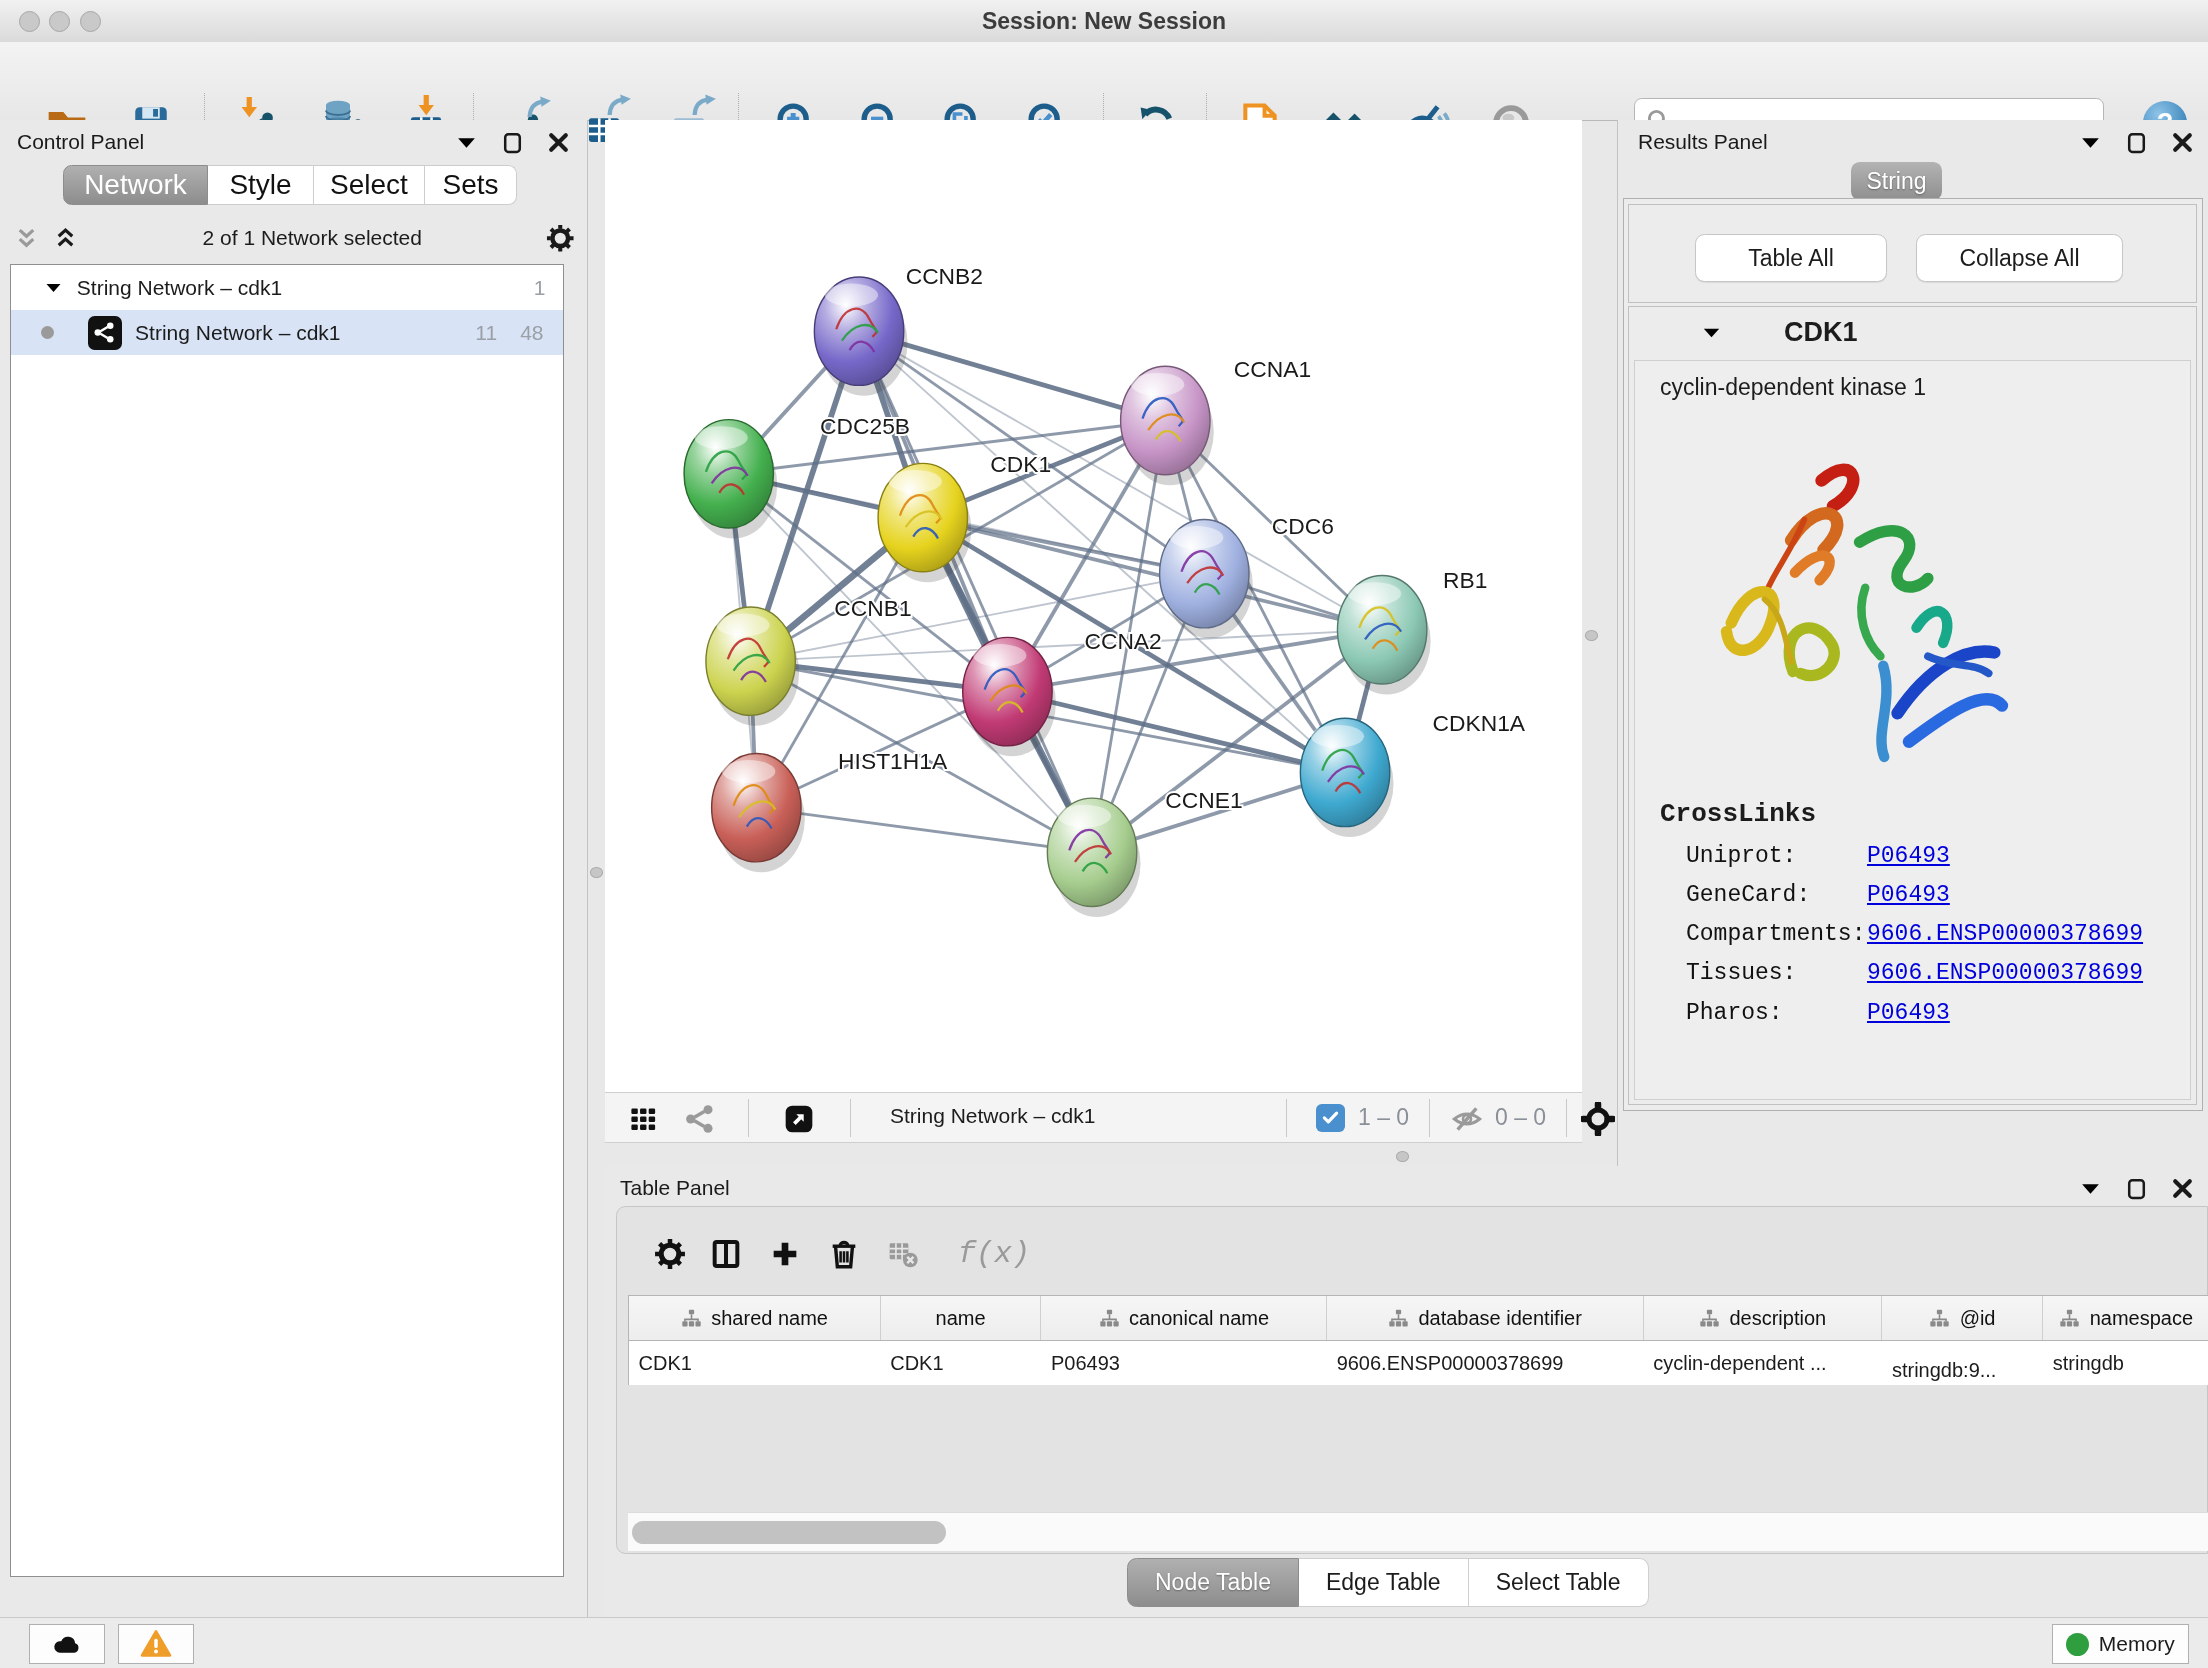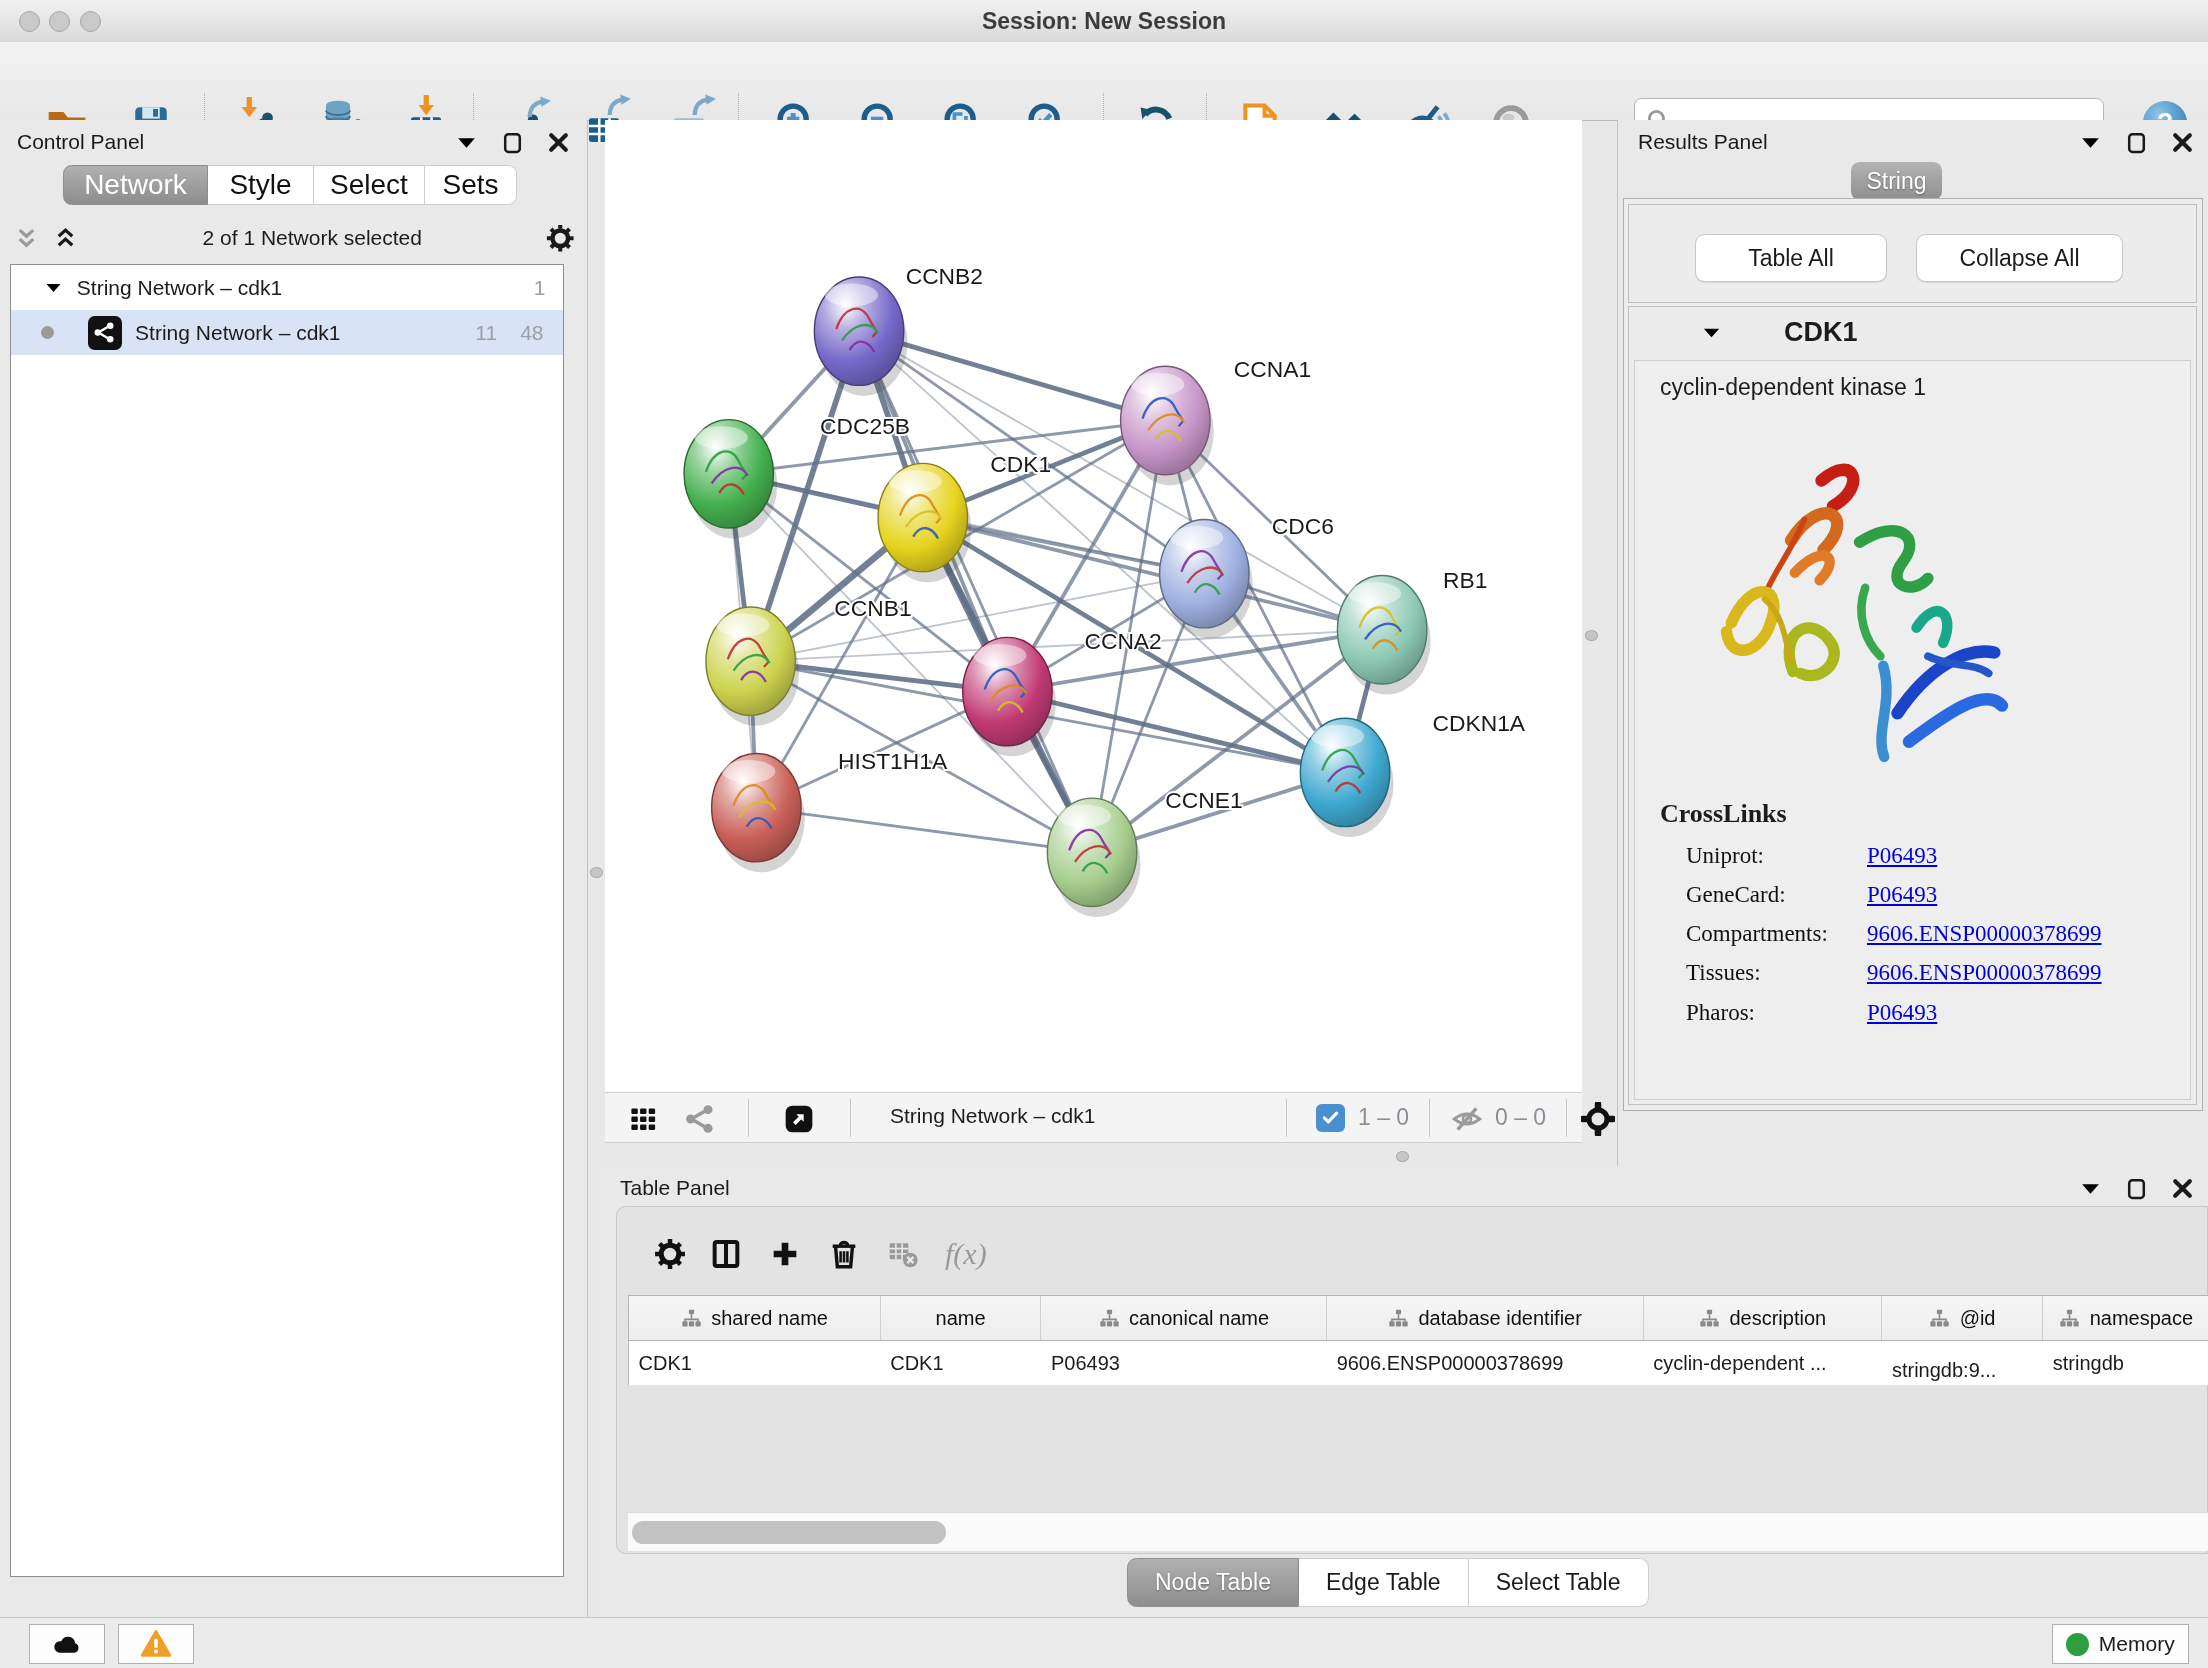--- a/index.html
+++ b/index.html
@@ -53,21 +53,21 @@
   .stringtab{position:absolute;left:1851px;top:162px;width:91px;height:38px;border-radius:8.6px;
              background:linear-gradient(#b3b3b3,#8f8f8f);color:#fff;font-size:23px;display:flex;align-items:center;justify-content:center;
              text-shadow:0 1px 1.9px rgba(0,0,0,.35)}
   .rbox{position:absolute;left:1623px;top:198px;width:580px;height:913px;background:#ececec;border:1px solid #b0b0b0;box-sizing:border-box}
   .rbox1{position:absolute;left:1628px;top:204px;width:569px;height:99px;border:1px solid #c0c0c0;box-sizing:border-box}
   .rbtn{position:absolute;top:234px;height:46px;background:#fff;border:1px solid #c6c6c6;border-radius:9.5px;
         font-size:23px;display:flex;align-items:center;justify-content:center;box-shadow:0 1px 1px rgba(0,0,0,.08)}
   .rbox2{position:absolute;left:1628px;top:306px;width:569px;height:799px;border:1px solid #c0c0c0;box-sizing:border-box}
   .genehead{position:absolute;left:1628px;top:306px;width:569px;height:53px;display:flex;align-items:center}
   .descbox{position:absolute;left:1634px;top:360px;width:557px;height:740px;background:#eeeeee;border:1px solid #cfcfcf;box-sizing:border-box}
-  .serif{font-family:Liberation Serif, serif}
+  .serif{font-family:Liberation Mono, monospace}
   .xrow{display:flex;font-size:23px;margin:13.3px 0 0 51px}
   .xrow .xl{width:181px;color:#111}
   .xrow a{color:#0000dd;text-decoration:underline}
   
   .tpanel{left:605px;top:1166px;width:1604px;height:451px;background:#e9e9e9}
   .tbox{position:absolute;left:616px;top:1206px;width:1592px;height:348px;background:#e3e3e3;
         border:1px solid #c6c6c6;border-radius:9.5px 0 0 9.5px;box-sizing:border-box}
   .ttool{position:absolute;top:1229px;display:flex;align-items:center}
   .ntable{position:absolute;left:628px;top:1295px;width:1581px;background:#fff;border-left:1px solid #b5b5b5}
   .thr{display:flex;height:46px;background:linear-gradient(#f6f6f6,#ededed);border-top:1px solid #b5b5b5;border-bottom:1px solid #b5b5b5;box-sizing:border-box}
@@ -849,21 +849,21 @@
   <div class="tbtn" style="position:static;width:59px;height:49px">
       <svg width="34" height="34" style="color:#111" viewBox="0 0 36 36">
         <use href="#ic-trash"></use>
       </svg>
     </div>
   <div class="tbtn" style="position:static;width:59px;height:49px">
       <svg width="32" height="32" viewBox="0 0 34 34">
         <use href="#ic-tablex"></use>
       </svg>
     </div>
-  <div style="font-size:30px;color:#9a9a9a;font-style:italic;margin-left:13px" class="serif">f(x)</div>
+  <div style="font-size:30px;color:#9a9a9a;font-style:italic;margin-left:26px" class="serif">f(x)</div>
 </div>
 <div class="ntable">
   <div class="thr" id="tbl-head">
       <div class="th" style="width: 252px;">
         <svg width="21" height="21" viewBox="0 0 22 22">
           <use href="#ic-tree"></use>
         </svg>
         <span>shared name</span>
       </div>
       <div class="th" style="width: 161px;">

